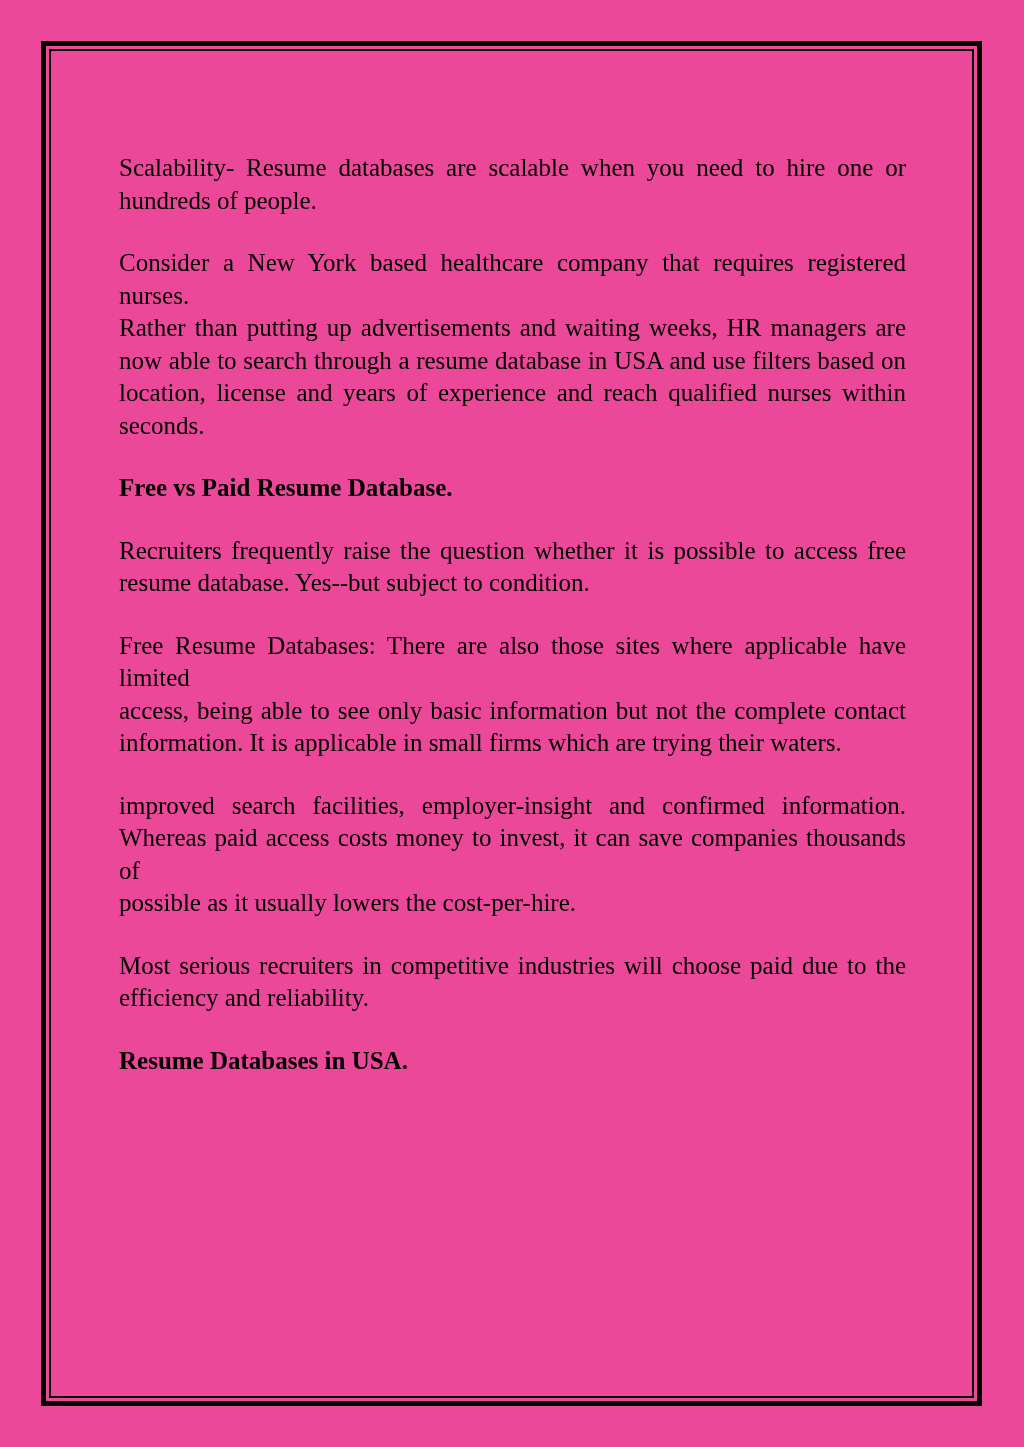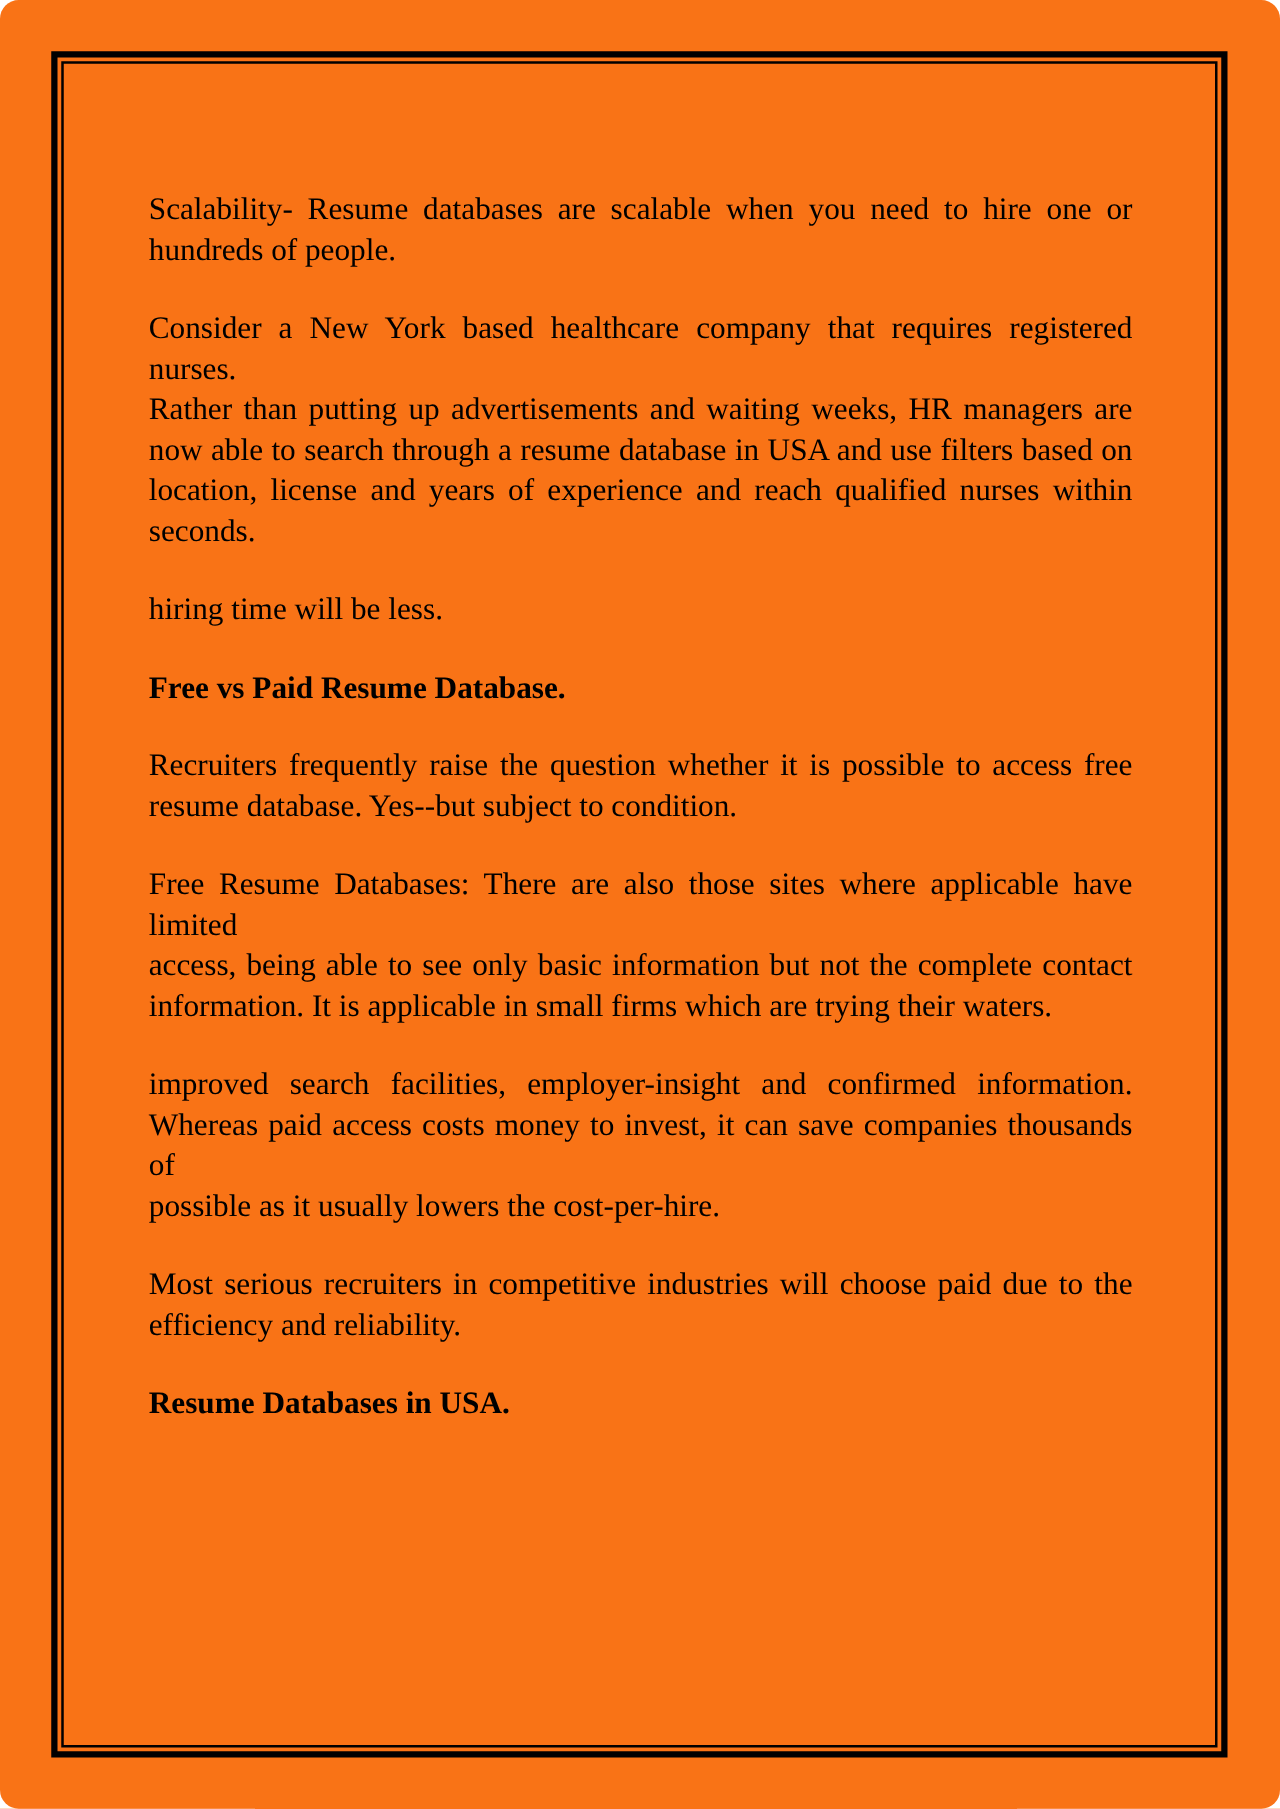--- a/index.html
+++ b/index.html
@@ -10,22 +10,21 @@
     width: 1024px;
     height: 1447px;
     background: #ffffff;
     position: relative;
     overflow: hidden;
     font-family: "Liberation Serif", "DejaVu Serif", serif;
   }
   .page {
     position: absolute;
     inset: 0;
-    background: #f97316;
-    border-radius: 15px;
+    background: #ec4899;
   }
   
   .page-border-frame {
     position: absolute;
     left: 41px;
     top: 41px;
     width: 941px;
     height: 1365px;
     box-sizing: border-box;
     border: 5px solid #000000;
@@ -71,21 +70,20 @@
         <div class="line last">hundreds of people.</div>
       </div>
       <div class="block paragraph">
         <div class="line">Consider a New York based healthcare company that requires registered nurses.</div>
         <div class="line">Rather than putting up advertisements and waiting weeks, HR managers are</div>
         <div class="line">now able to search through a resume database in USA and use filters based on</div>
         <div class="line">location, license and years of experience and reach qualified nurses within</div>
         <div class="line last">seconds.</div>
       </div>
       <div class="block paragraph">
-        <div class="line last">hiring time will be less.</div>
       </div>
       <div class="block heading">
         <div class="line last">Free vs Paid Resume Database.</div>
       </div>
       <div class="block paragraph">
         <div class="line">Recruiters frequently raise the question whether it is possible to access free</div>
         <div class="line last">resume database. Yes--but subject to condition.</div>
       </div>
       <div class="block paragraph">
         <div class="line">Free Resume Databases: There are also those sites where applicable have limited</div>

